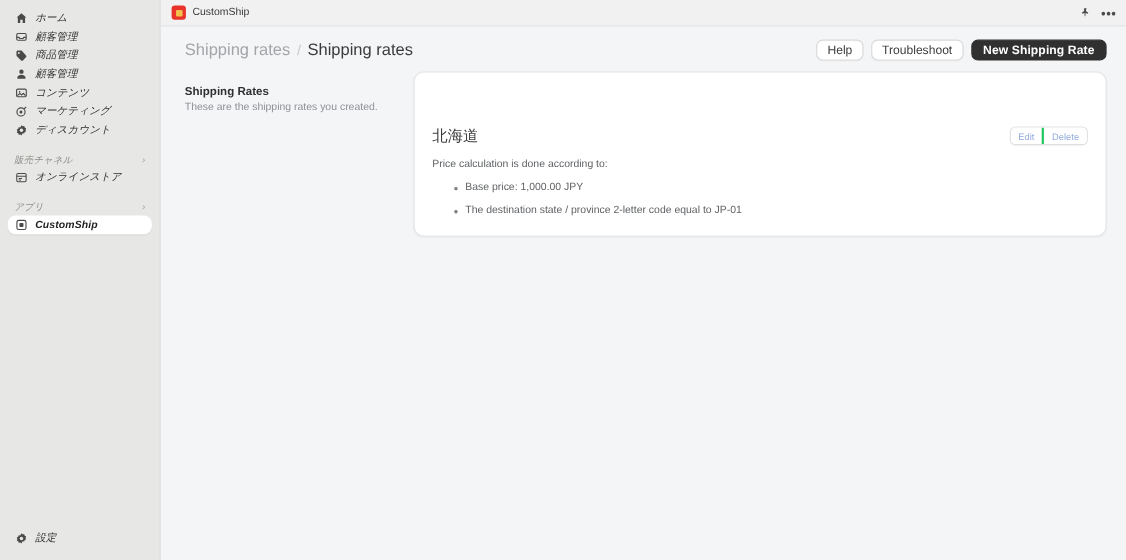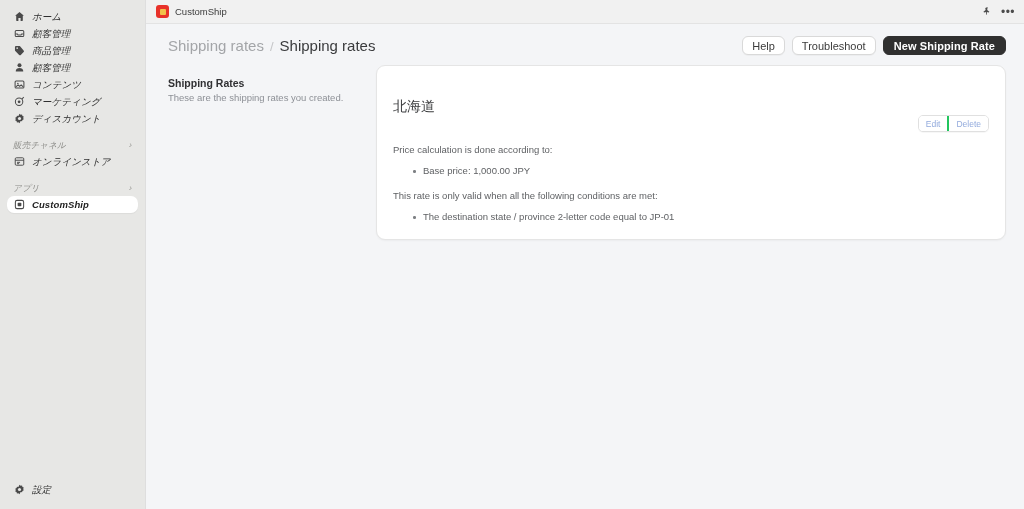--- a/index.html
+++ b/index.html
@@ -134,21 +134,21 @@
   .card {
     flex: 1 1 auto;
     background: #ffffff;
     border: 1px solid #e5e5e5;
     border-radius: 9px;
     box-shadow: 0 1px 2px rgba(0,0,0,.04);
     padding: 13px 16px 15px 16px;
     position: relative;
     min-width: 0;
   }
-  .card-head { display: flex; align-items: center; }
+  .card-head { display: flex; align-items: flex-end; }
   .card-title { font-size: 14px; color: #3b3c3e; font-weight: 400; line-height: 18px; }
   .card-head-spacer { flex: 1 1 auto; }
   .segbtns {
     display: flex; align-items: stretch;
     border: 1px solid #e0e0e0; border-radius: 5px;
     overflow: hidden; background: #fff;
     height: 17px;
     box-shadow: 0 1px 0 rgba(0,0,0,.03);
     margin-top: 36px;
   }
@@ -352,21 +352,20 @@
             <div class="segbtn">Edit</div>
             <div class="segbtn">Delete</div>
           </div>
         </div>
 
         <div class="para">Price calculation is done according to:</div>
         <ul class="blist">
           <li>Base price: 1,000.00 JPY</li>
         </ul>
 
-        <div class="para">This rate is only valid when all the following conditions are met:</div>
         <ul class="blist">
           <li>The destination state / province 2-letter code equal to JP-01</li>
         </ul>
       </div>
 
     </div>
 
   </div>
 </div>
 

